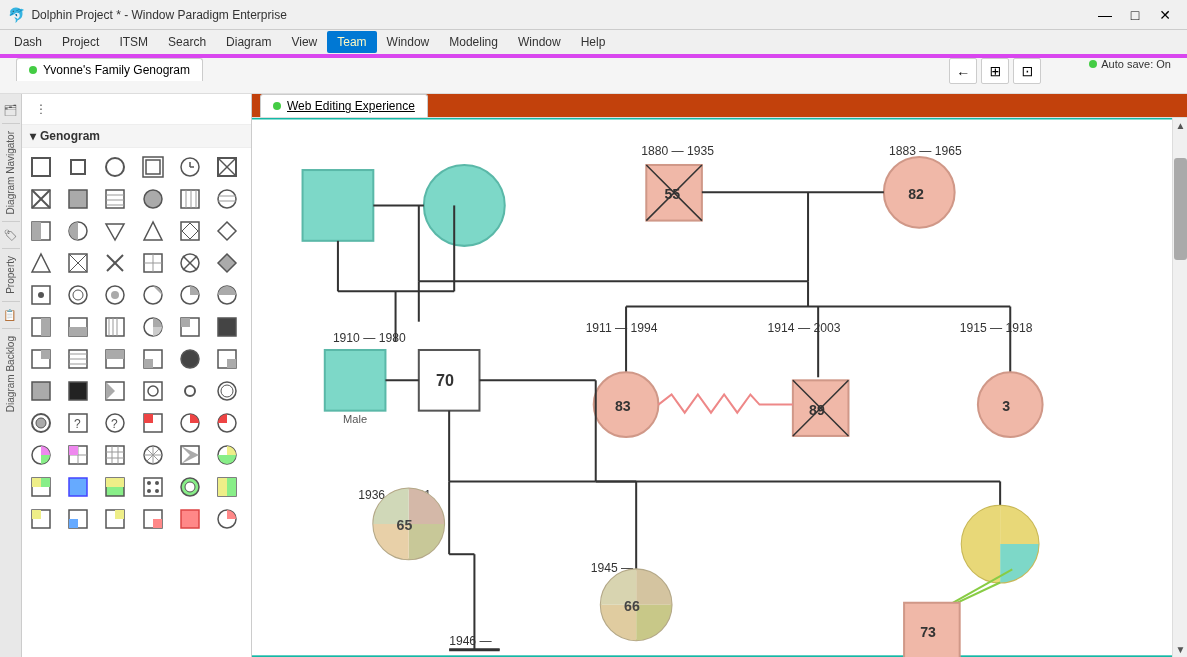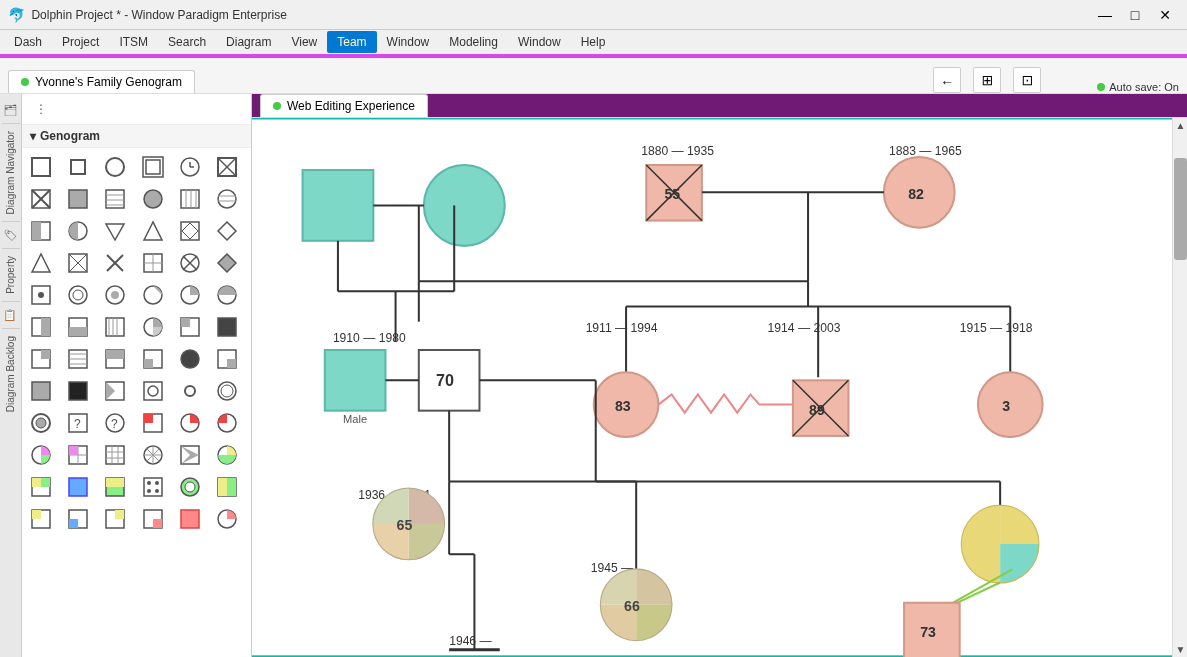--- a/index.html
+++ b/index.html
@@ -26,23 +26,23 @@
       border-bottom: 4px solid #d946ef;
     }
     .menu-item {
       padding: 4px 10px; cursor: pointer; font-size: 12px; color: #333;
       border-radius: 2px;
     }
     .menu-item.active { background: #0078d4; color: #fef9c3; }
 
     
     #toolbar {
-      display: flex; align-items: flex-end;
-      background: #f5f5f5; height: 36px; padding: 0 8px;
-      border-bottom: 1px solid #ddd; gap: 12px;
+      display: flex; align-items: flex-start;
+      background: #f5f5f5; height: 36px; padding: 0 16px;
+      border-bottom: 1px solid #ddd; gap: 4px;
     }
     .diagram-tab {
       background: white; border: 1px solid #ccc; border-bottom: none;
       padding: 4px 12px; font-size: 12px; cursor: pointer;
       border-radius: 3px 3px 0 0; display: flex; align-items: center; gap: 6px;
     }
     .diagram-tab .dot { width: 8px; height: 8px; border-radius: 50%; background: #44cc44; }
     .toolbar-spacer { flex: 1; }
     .toolbar-btn {
       width: 28px; height: 26px; border: 1px solid #ccc; background: white;
@@ -679,21 +679,21 @@
               <circle cx="11" cy="11" r="9" fill="none" stroke="#555" stroke-width="1.5"></circle>
               <path d="M11 2 A9 9 0 0 1 20 11 L11 11 Z" fill="#f88"></path>
             </svg>
           </div>
       </div>
     </div>
   </div>
 
   <div style="flex:1; display:flex; flex-direction:column; position:relative;">
 
-    <div style="height:28px; background:#701a75; border-bottom:1px solid #ddd; display:flex; align-items:flex-end; padding:0 8px;">
+    <div style="height:28px; background:#c2410c; border-bottom:1px solid #ddd; display:flex; align-items:flex-end; padding:0 8px;text-decoration:underline;">
       <div style="background:white; border:1px solid #ccc; border-bottom:none; padding:4px 12px; font-size:12px; cursor:pointer; border-radius:3px 3px 0 0; display:flex; align-items:center; gap:6px;">
         <span style="width:8px;height:8px;border-radius:50%;background:#44cc44;display:inline-block;"></span>
         <span>Web Editing Experience</span>
       </div>
     </div>
 
     <div style="flex:1; display:flex;">
 
       <div id="canvas-area">
         <svg id="canvas-svg" viewBox="0 0 910 530">

